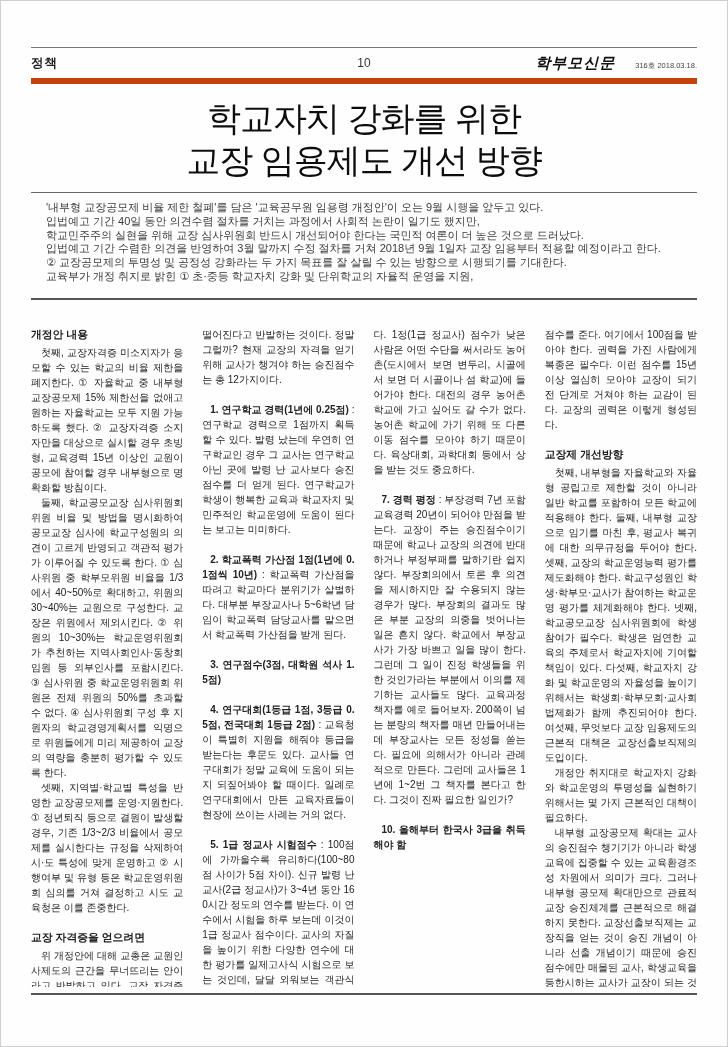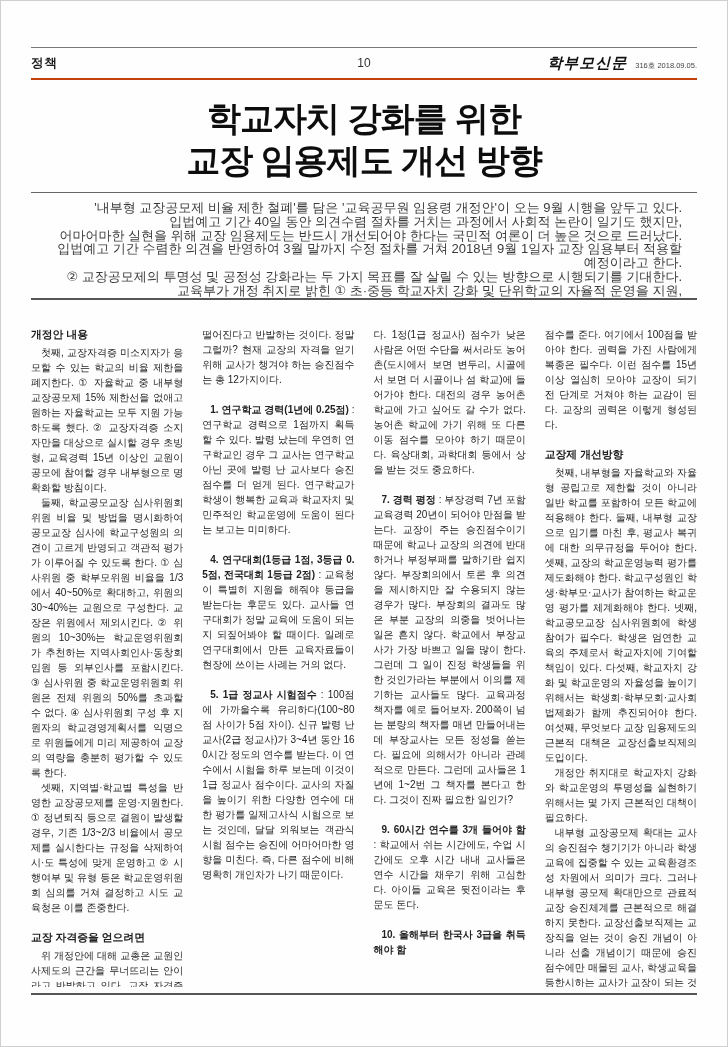--- a/index.html
+++ b/index.html
@@ -10,42 +10,42 @@
     background:#fefefe;
     border:1px solid #cfcfcf;
     box-sizing:border-box;
     font-family:"Liberation Sans","DejaVu Sans",sans-serif;
     color:#1c1c1c;
     overflow:hidden;
   }
   
   .hdr{
     position:absolute;left:30px;right:30px;top:46px;height:30px;
-    border-top:1px solid #777;border-bottom:2px solid #c2410c;
+    border-top:1px solid #777;border-bottom:6px solid #c2410c;
     display:flex;align-items:center;
   }
   .hdr-section{font-size:12.5px;font-weight:bold;letter-spacing:1px;width:160px;}
   .hdr-page{flex:1;text-align:center;font-size:12px;color:#333;}
-  .hdr-right{width:160px;text-align:right;white-space:nowrap;display:flex;align-items:baseline;justify-content:flex-end;gap:8px;}
+  .hdr-right{width:160px;text-align:right;white-space:nowrap;display:flex;align-items:baseline;justify-content:flex-end;gap:20px;}
   .masthead{
     font-family:"DejaVu Serif","Liberation Serif",serif;
     font-style:italic;font-weight:bold;font-size:15px;letter-spacing:1px;color:#111;
   }
   .issue{font-size:7.5px;color:#444;}
   
   .title{
     position:absolute;left:0;right:0;top:96px;
-    text-align:center;font-weight:700;font-size:34px;line-height:42px;
+    text-align:center;font-weight:400;font-size:34px;line-height:42px;
     letter-spacing:-1px;color:#0d0d0d;
   }
   .rule-under-title{position:absolute;left:30px;right:30px;top:191px;border-top:1px solid #666;}
   
   .lede{
     position:absolute;left:45px;right:45px;top:200px;
-    text-align:right;font-size:13px;line-height:13.8px;color:#3a3a3a;
+    text-align:left;font-size:11px;line-height:13.8px;color:#3a3a3a;
   }
   .rule-under-lede{position:absolute;left:30px;right:30px;top:297px;border-top:2px solid #555;}
   
   .cols{
     position:absolute;left:30px;right:30px;top:326px;height:660px;
     display:flex;gap:19px;overflow:hidden;
   }
   .col{
     flex:1;min-width:0;
     font-size:10px;line-height:15px;
@@ -63,61 +63,62 @@
 </head>
 <body>
 
 <div class="page">
 
   <div class="hdr">
     <div class="hdr-section">정책</div>
     <div class="hdr-page">10</div>
     <div class="hdr-right">
       <span class="masthead">학부모신문</span>
-      <span class="issue">316호 2018.09.05.</span>
+      <span class="issue">316호 2018.03.18.</span>
     </div>
   </div>
 
   <div class="title">
     <div>학교자치 강화를 위한</div>
     <div>교장 임용제도 개선 방향</div>
   </div>
 
   <div class="rule-under-title"></div>
 
   <div class="lede" id="lede">
       <div>'내부형 교장공모제 비율 제한 철폐'를 담은 '교육공무원 임용령 개정안'이 오는 9월 시행을 앞두고 있다.</div>
       <div>입법예고 기간 40일 동안 의견수렴 절차를 거치는 과정에서 사회적 논란이 일기도 했지만,</div>
-      <div>어마어마한 실현을 위해 교장 임용제도는 반드시 개선되어야 한다는 국민적 여론이 더 높은 것으로 드러났다.</div>
+      <div>학교민주주의 실현을 위해 교장 심사위원회 반드시 개선되어야 한다는 국민적 여론이 더 높은 것으로 드러났다.</div>
       <div>입법예고 기간 수렴한 의견을 반영하여 3월 말까지 수정 절차를 거쳐 2018년 9월 1일자 교장 임용부터 적용할 예정이라고 한다.</div>
       <div>② 교장공모제의 투명성 및 공정성 강화라는 두 가지 목표를 잘 살릴 수 있는 방향으로 시행되기를 기대한다.</div>
       <div>교육부가 개정 취지로 밝힌 ① 초·중등 학교자치 강화 및 단위학교의 자율적 운영을 지원,</div>
     </div>
 
   <div class="rule-under-lede"></div>
 
   <div class="cols">
     <div class="col">
         <div class="blk heading">개정안 내용</div>
         <div class="blk para">첫째, 교장자격증 미소지자가 응모할 수 있는 학교의 비율 제한을 폐지한다. ① 자율학교 중 내부형 교장공모제 15% 제한선을 없애고 원하는 자율학교는 모두 지원 가능하도록 했다. ② 교장자격증 소지자만을 대상으로 실시할 경우 초빙형, 교육경력 15년 이상인 교원이 공모에 참여할 경우 내부형으로 명확화할 방침이다.</div>
         <div class="blk para">둘째, 학교공모교장 심사위원회 위원 비율 및 방법을 명시화하여 공모교장 심사에 학교구성원의 의견이 고르게 반영되고 객관적 평가가 이루어질 수 있도록 한다. ① 심사위원 중 학부모위원 비율을 1/3에서 40~50%로 확대하고, 위원의 30~40%는 교원으로 구성한다. 교장은 위원에서 제외시킨다. ② 위원의 10~30%는 학교운영위원회가 추천하는 지역사회인사·동창회 임원 등 외부인사를 포함시킨다. ③ 심사위원 중 학교운영위원회 위원은 전체 위원의 50%를 초과할 수 없다. ④ 심사위원회 구성 후 지원자의 학교경영계획서를 익명으로 위원들에게 미리 제공하여 교장의 역량을 충분히 평가할 수 있도록 한다.</div>
         <div class="blk para">셋째, 지역별·학교별 특성을 반영한 교장공모제를 운영·지원한다. ① 정년퇴직 등으로 결원이 발생할 경우, 기존 1/3~2/3 비율에서 공모제를 실시한다는 규정을 삭제하여 시·도 특성에 맞게 운영하고 ② 시행여부 및 유형 등은 학교운영위원회 심의를 거쳐 결정하고 시도 교육청은 이를 존중한다.</div>
         <div class="blk heading">교장 자격증을 얻으려면</div>
         <div class="blk para">위 개정안에 대해 교총은 교원인사제도의 근간을 무너뜨리는 안이라고 반발하고 있다. 교장 자격증이 없는 교사가 학교를 운영할 경우 능력과 자질이 검증되지 않기 때문에 전문성이</div>
       </div>
     <div class="col">
         <div class="blk cont">떨어진다고 반발하는 것이다. 정말 그럴까? 현재 교장의 자격을 얻기 위해 교사가 챙겨야 하는 승진점수는 총 12가지이다.</div>
         <div class="blk item"><span class="lead">1. 연구학교 경력(1년에 0.25점)</span><span> : 연구학교 경력으로 1점까지 획득할 수 있다. 발령 났는데 우연히 연구학교인 경우 그 교사는 연구학교 아닌 곳에 발령 난 교사보다 승진점수를 더 얻게 된다. 연구학교가 학생이 행복한 교육과 학교자치 및 민주적인 학교운영에 도움이 된다는 보고는 미미하다.</span></div>
+        <div class="blk item"><span class="lead">2. 학교폭력 가산점 1점(1년에 0.1점씩 10년)</span><span> : 학교폭력 가산점을 따려고 학교마다 분위기가 살벌하다. 대부분 부장교사나 5~6학년 담임이 학교폭력 담당교사를 맡으면서 학교폭력 가산점을 받게 된다.</span></div>
+        <div class="blk item"><span class="lead">3. 연구점수(3점, 대학원 석사 1.5점)</span><span></span></div>
         <div class="blk item"><span class="lead">4. 연구대회(1등급 1점, 3등급 0.5점, 전국대회 1등급 2점)</span><span> : 교육청이 특별히 지원을 해줘야 등급을 받는다는 후문도 있다. 교사들 연구대회가 정말 교육에 도움이 되는지 되짚어봐야 할 때이다. 일례로 연구대회에서 만든 교육자료들이 현장에 쓰이는 사례는 거의 없다.</span></div>
         <div class="blk item"><span class="lead">5. 1급 정교사 시험점수</span><span> : 100점에 가까울수록 유리하다(100~80점 사이가 5점 차이). 신규 발령 난 교사(2급 정교사)가 3~4년 동안 160시간 정도의 연수를 받는다. 이 연수에서 시험을 하루 보는데 이것이 1급 정교사 점수이다. 교사의 자질을 높이기 위한 다양한 연수에 대한 평가를 일제고사식 시험으로 보는 것인데, 달달 외워보는 객관식 시험 점수는 승진에 어마어마한 영향을 미친다. 즉, 다른 점수에 비해 명확히 개인차가 나기 때문이다.</span></div>
       </div>
     <div class="col">
         <div class="blk cont">다. 1정(1급 정교사) 점수가 낮은 사람은 어떤 수단을 써서라도 농어촌(도시에서 보면 변두리, 시골에서 보면 더 시골이나 섬 학교)에 들어가야 한다. 대전의 경우 농어촌 학교에 가고 싶어도 갈 수가 없다. 농어촌 학교에 가기 위해 또 다른 이동 점수를 모아야 하기 때문이다. 육상대회, 과학대회 등에서 상을 받는 것도 중요하다.</div>
         <div class="blk item"><span class="lead">7. 경력 평정</span><span> : 부장경력 7년 포함 교육경력 20년이 되어야 만점을 받는다. 교장이 주는 승진점수이기 때문에 학교나 교장의 의견에 반대하거나 부정부패를 말하기란 쉽지 않다. 부장회의에서 토론 후 의견을 제시하지만 잘 수용되지 않는 경우가 많다. 부장회의 결과도 많은 부분 교장의 의중을 벗어나는 일은 흔치 않다. 학교에서 부장교사가 가장 바쁘고 일을 많이 한다. 그런데 그 일이 진정 학생들을 위한 것인가라는 부분에서 이의를 제기하는 교사들도 많다. 교육과정 책자를 예로 들어보자. 200쪽이 넘는 분량의 책자를 매년 만들어내는데 부장교사는 모든 정성을 쏟는다. 필요에 의해서가 아니라 관례적으로 만든다. 그런데 교사들은 1년에 1~2번 그 책자를 본다고 한다. 그것이 진짜 필요한 일인가?</span></div>
-        <div class="blk item"><span class="lead">9. 60시간 연수를 3개 들어야 함</span><span> : 학교에서 쉬는 시간에도, 수업 시간에도 오후 시간 내내 교사들은 연수 시간을 채우기 위해 고심한다. 아이들 교육은 뒷전이라는 후문도 돈다.</span></div>
         <div class="blk item"><span class="lead">10. 올해부터 한국사 3급을 취득해야 함</span><span></span></div>
       </div>
     <div class="col">
         <div class="blk cont">점수를 준다. 여기에서 100점을 받아야 한다. 권력을 가진 사람에게 복종은 필수다. 이런 점수를 15년 이상 열심히 모아야 교장이 되기 전 단계로 거쳐야 하는 교감이 된다. 교장의 권력은 이렇게 형성된다.</div>
         <div class="blk heading">교장제 개선방향</div>
         <div class="blk para">첫째, 내부형을 자율학교와 자율형 공립고로 제한할 것이 아니라 일반 학교를 포함하여 모든 학교에 적용해야 한다. 둘째, 내부형 교장으로 임기를 마친 후, 평교사 복귀에 대한 의무규정을 두어야 한다. 셋째, 교장의 학교운영능력 평가를 제도화해야 한다. 학교구성원인 학생·학부모·교사가 참여하는 학교운영 평가를 체계화해야 한다. 넷째, 학교공모교장 심사위원회에 학생 참여가 필수다. 학생은 엄연한 교육의 주체로서 학교자치에 기여할 책임이 있다. 다섯째, 학교자치 강화 및 학교운영의 자율성을 높이기 위해서는 학생회·학부모회·교사회 법제화가 함께 추진되어야 한다. 여섯째, 무엇보다 교장 임용제도의 근본적 대책은 교장선출보직제의 도입이다.</div>
         <div class="blk para">개정안 취지대로 학교자치 강화와 학교운영의 투명성을 실현하기 위해서는 몇 가지 근본적인 대책이 필요하다.</div>
         <div class="blk para">내부형 교장공모제 확대는 교사의 승진점수 챙기기가 아니라 학생교육에 집중할 수 있는 교육환경조성 차원에서 의미가 크다. 그러나 내부형 공모제 확대만으로 관료적 교장 승진체계를 근본적으로 해결하지 못한다. 교장선출보직제는 교장직을 얻는 것이 승진 개념이 아니라 선출 개념이기 때문에 승진 점수에만 매몰된 교사, 학생교육을 등한시하는 교사가 교장이 되는 것을 막을 수 있다. 다음 호에서 교장선출보직제에 대해 자세히 다루기로 한다.</div>
       </div>
   </div>

